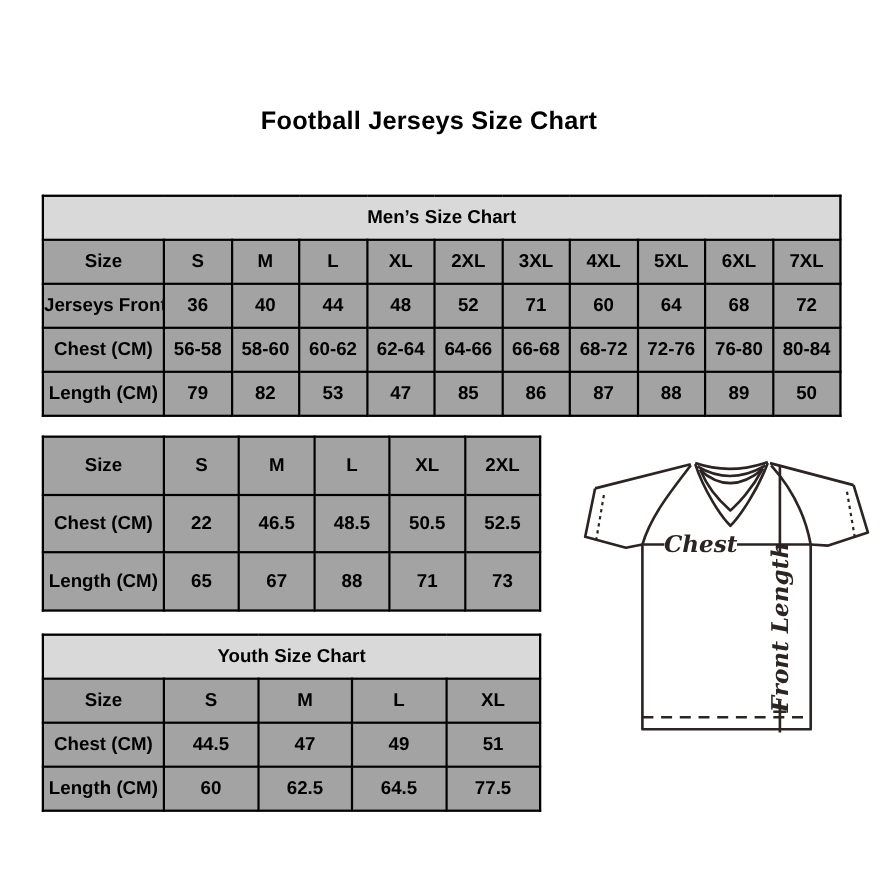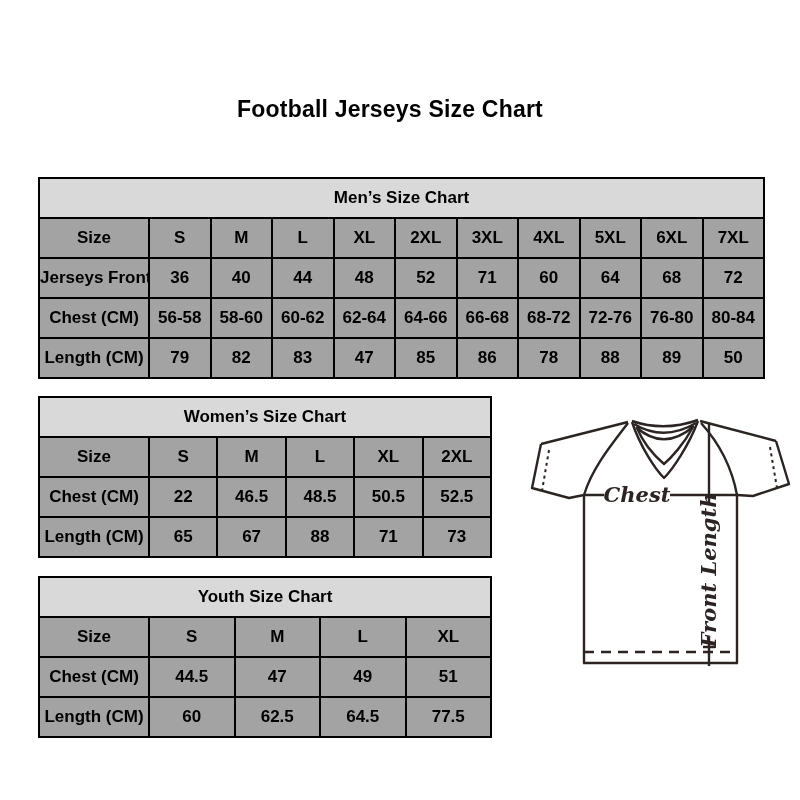--- a/index.html
+++ b/index.html
@@ -86,41 +86,38 @@
       <td>66-68</td>
       <td>68-72</td>
       <td>72-76</td>
       <td>76-80</td>
       <td>80-84</td>
     </tr>
     <tr>
       <td>Length (CM)</td>
       <td>79</td>
       <td>82</td>
-      <td>83</td>
+      <td>53</td>
       <td>47</td>
       <td>85</td>
       <td>86</td>
-      <td>78</td>
+      <td>87</td>
       <td>88</td>
       <td>89</td>
       <td>50</td>
     </tr>
   </tbody>
     </table>
 
   <table class="tbl" id="womens-table">
     <colgroup>
         <col style="width:110px">
         <col span="5">
       </colgroup>
     <tbody>
-        <tr>
-      <td class="hdr" colspan="6">Women’s Size Chart</td>
-    </tr>
     <tr>
       <td>Size</td>
       <td>S</td>
       <td>M</td>
       <td>L</td>
       <td>XL</td>
       <td>2XL</td>
     </tr>
     <tr>
       <td>Chest (CM)</td>

